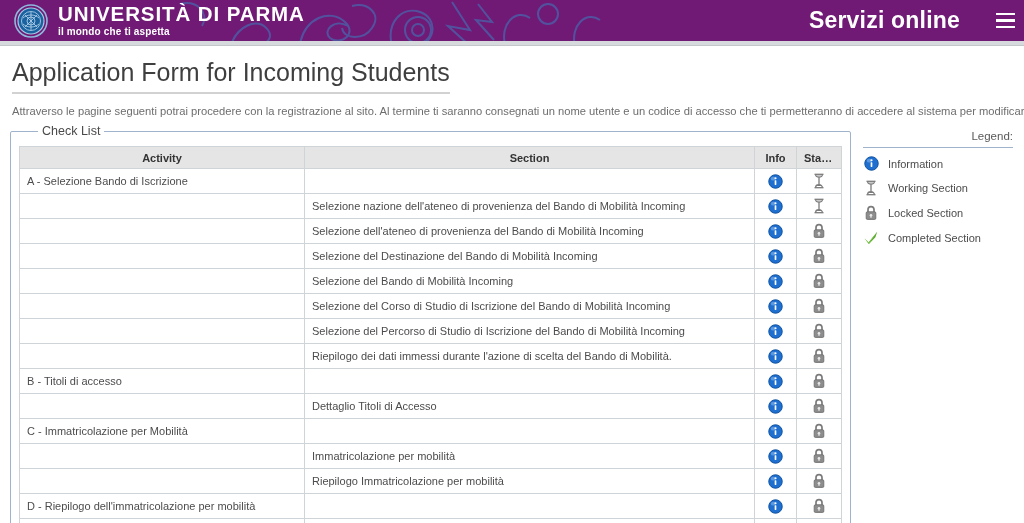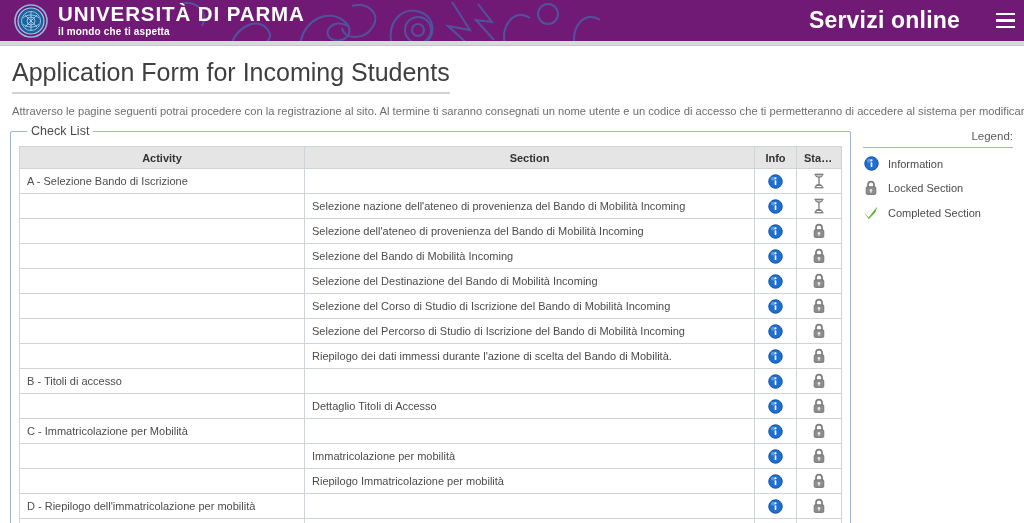--- a/index.html
+++ b/index.html
@@ -120,21 +120,21 @@
     border-radius: 2px;
     margin: 0;
     padding: 8px 8px 10px 8px;
     width: 840px;
     flex: 0 0 auto;
   }
   fieldset.checklist > legend {
     font-size: 12.5px;
     color: #4a4a4a;
     padding: 0 4px;
-    margin-left: 8px;
+    margin-left: 19px;
   }
 
   
   table.cl {
     width: 100%;
     border-collapse: collapse;
     background: #fff;
     table-layout: fixed;
   }
   table.cl th, table.cl td {
@@ -327,38 +327,38 @@
                   </svg></span></td>
               <td class="ic"><span class="icon"><svg width="14" height="16" viewBox="0 0 14 16">
                     <path d="M4 7 V4.6 a3 3 0 0 1 6 0 V7" fill="none" stroke="#7b7b7b" stroke-width="1.7"></path>
                     <rect x="2.2" y="6.8" width="9.6" height="7.6" rx="1.2" fill="#8d8d8d" stroke="#6f6f6f" stroke-width=".9"></rect>
                     <circle cx="7" cy="10.2" r="1.3" fill="#e8e8e8"></circle>
                     <rect x="6.4" y="10.2" width="1.2" height="2.6" fill="#e8e8e8"></rect>
                   </svg></span></td>
             </tr>
             <tr>
               <td></td>
+              <td>Selezione del Destinazione del Bando di Mobilità Incoming</td>
+              <td class="ic"><span class="icon"><svg width="15" height="15" viewBox="0 0 16 16">
+                    <circle cx="8" cy="8" r="7.2" fill="#1f6fd0"></circle>
+                    <circle cx="8" cy="8" r="7.2" fill="none" stroke="#0d4f9e" stroke-width="1"></circle>
+                    <ellipse cx="5.6" cy="5" rx="2.6" ry="2" fill="#6fa6e6" opacity=".75"></ellipse>
+                    <rect x="7.1" y="6.6" width="1.8" height="5.2" rx=".5" fill="#fff"></rect>
+                    <circle cx="8" cy="4.5" r="1.15" fill="#fff"></circle>
+                  </svg></span></td>
+              <td class="ic"><span class="icon"><svg width="14" height="16" viewBox="0 0 14 16">
+                    <path d="M4 7 V4.6 a3 3 0 0 1 6 0 V7" fill="none" stroke="#7b7b7b" stroke-width="1.7"></path>
+                    <rect x="2.2" y="6.8" width="9.6" height="7.6" rx="1.2" fill="#8d8d8d" stroke="#6f6f6f" stroke-width=".9"></rect>
+                    <circle cx="7" cy="10.2" r="1.3" fill="#e8e8e8"></circle>
+                    <rect x="6.4" y="10.2" width="1.2" height="2.6" fill="#e8e8e8"></rect>
+                  </svg></span></td>
+            </tr>
+            <tr>
+              <td></td>
               <td>Selezione del Bando di Mobilità Incoming</td>
-              <td class="ic"><span class="icon"><svg width="15" height="15" viewBox="0 0 16 16">
-                    <circle cx="8" cy="8" r="7.2" fill="#1f6fd0"></circle>
-                    <circle cx="8" cy="8" r="7.2" fill="none" stroke="#0d4f9e" stroke-width="1"></circle>
-                    <ellipse cx="5.6" cy="5" rx="2.6" ry="2" fill="#6fa6e6" opacity=".75"></ellipse>
-                    <rect x="7.1" y="6.6" width="1.8" height="5.2" rx=".5" fill="#fff"></rect>
-                    <circle cx="8" cy="4.5" r="1.15" fill="#fff"></circle>
-                  </svg></span></td>
-              <td class="ic"><span class="icon"><svg width="14" height="16" viewBox="0 0 14 16">
-                    <path d="M4 7 V4.6 a3 3 0 0 1 6 0 V7" fill="none" stroke="#7b7b7b" stroke-width="1.7"></path>
-                    <rect x="2.2" y="6.8" width="9.6" height="7.6" rx="1.2" fill="#8d8d8d" stroke="#6f6f6f" stroke-width=".9"></rect>
-                    <circle cx="7" cy="10.2" r="1.3" fill="#e8e8e8"></circle>
-                    <rect x="6.4" y="10.2" width="1.2" height="2.6" fill="#e8e8e8"></rect>
-                  </svg></span></td>
-            </tr>
-            <tr>
-              <td></td>
-              <td>Selezione del Destinazione del Bando di Mobilità Incoming</td>
               <td class="ic"><span class="icon"><svg width="15" height="15" viewBox="0 0 16 16">
                     <circle cx="8" cy="8" r="7.2" fill="#1f6fd0"></circle>
                     <circle cx="8" cy="8" r="7.2" fill="none" stroke="#0d4f9e" stroke-width="1"></circle>
                     <ellipse cx="5.6" cy="5" rx="2.6" ry="2" fill="#6fa6e6" opacity=".75"></ellipse>
                     <rect x="7.1" y="6.6" width="1.8" height="5.2" rx=".5" fill="#fff"></rect>
                     <circle cx="8" cy="4.5" r="1.15" fill="#fff"></circle>
                   </svg></span></td>
               <td class="ic"><span class="icon"><svg width="14" height="16" viewBox="0 0 14 16">
                     <path d="M4 7 V4.6 a3 3 0 0 1 6 0 V7" fill="none" stroke="#7b7b7b" stroke-width="1.7"></path>
                     <rect x="2.2" y="6.8" width="9.6" height="7.6" rx="1.2" fill="#8d8d8d" stroke="#6f6f6f" stroke-width=".9"></rect>
@@ -546,20 +546,34 @@
       <div id="legend-items">
           <div class="legend-item">
             <span class="icon"><svg width="15" height="15" viewBox="0 0 16 16">
                 <circle cx="8" cy="8" r="7.2" fill="#1f6fd0"></circle>
                 <circle cx="8" cy="8" r="7.2" fill="none" stroke="#0d4f9e" stroke-width="1"></circle>
                 <ellipse cx="5.6" cy="5" rx="2.6" ry="2" fill="#6fa6e6" opacity=".75"></ellipse>
                 <rect x="7.1" y="6.6" width="1.8" height="5.2" rx=".5" fill="#fff"></rect>
                 <circle cx="8" cy="4.5" r="1.15" fill="#fff"></circle>
               </svg></span>
             <span>Information</span>
+          </div>
+          <div class="legend-item">
+            <span class="icon"><svg width="14" height="16" viewBox="0 0 14 16">
+                <g fill="none" stroke="#7b7b7b" stroke-width="1.3">
+                  <path d="M2.5 1.3 H11.5"></path>
+                  <path d="M2.5 14.7 H11.5"></path>
+                  <path d="M3.6 1.5 C3.6 5.2, 10.4 5.2, 10.4 1.5"></path>
+                  <path d="M3.6 14.5 C3.6 10.8, 10.4 10.8, 10.4 14.5"></path>
+                  <path d="M7 5 L7 11"></path>
+                </g>
+                <path d="M4.6 12.9 C5.3 11.2, 8.7 11.2, 9.4 12.9 Z" fill="#7b7b7b"></path>
+                <path d="M4.7 2.6 C5.4 4.2, 8.6 4.2, 9.3 2.6 Z" fill="#7b7b7b" opacity=".8"></path>
+              </svg></span>
+            <span>Working Section</span>
           </div>
           <div class="legend-item">
             <span class="icon"><svg width="14" height="16" viewBox="0 0 14 16">
                 <path d="M4 7 V4.6 a3 3 0 0 1 6 0 V7" fill="none" stroke="#7b7b7b" stroke-width="1.7"></path>
                 <rect x="2.2" y="6.8" width="9.6" height="7.6" rx="1.2" fill="#8d8d8d" stroke="#6f6f6f" stroke-width=".9"></rect>
                 <circle cx="7" cy="10.2" r="1.3" fill="#e8e8e8"></circle>
                 <rect x="6.4" y="10.2" width="1.2" height="2.6" fill="#e8e8e8"></rect>
               </svg></span>
             <span>Locked Section</span>
           </div>

